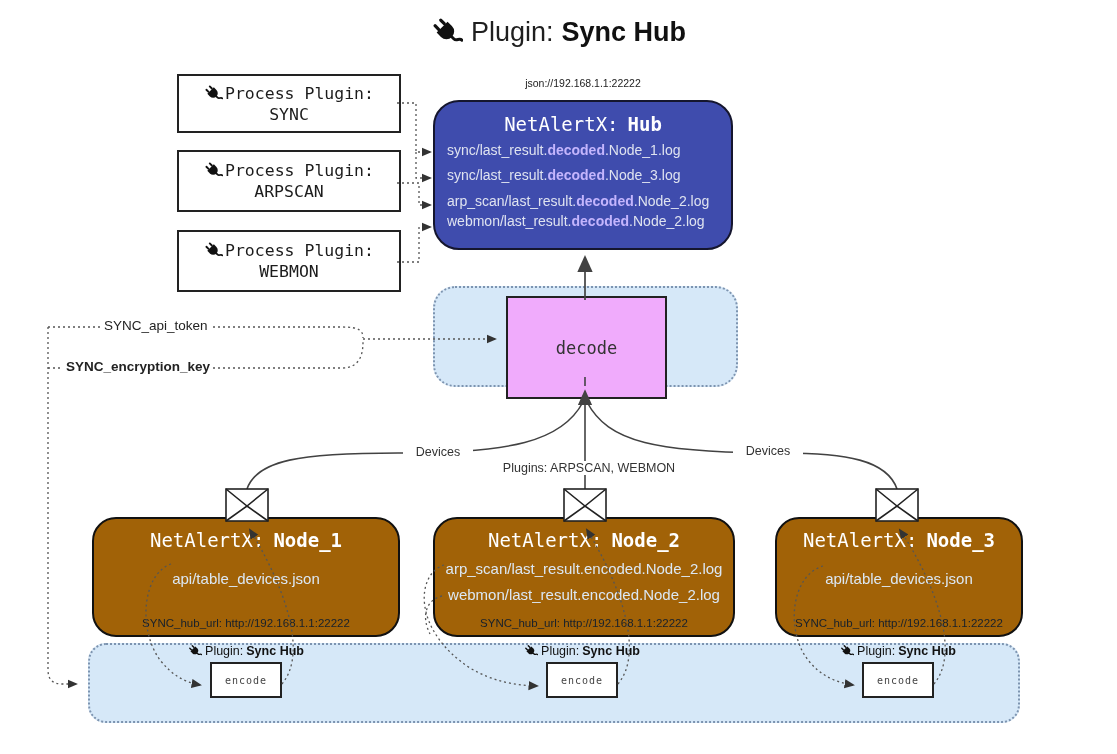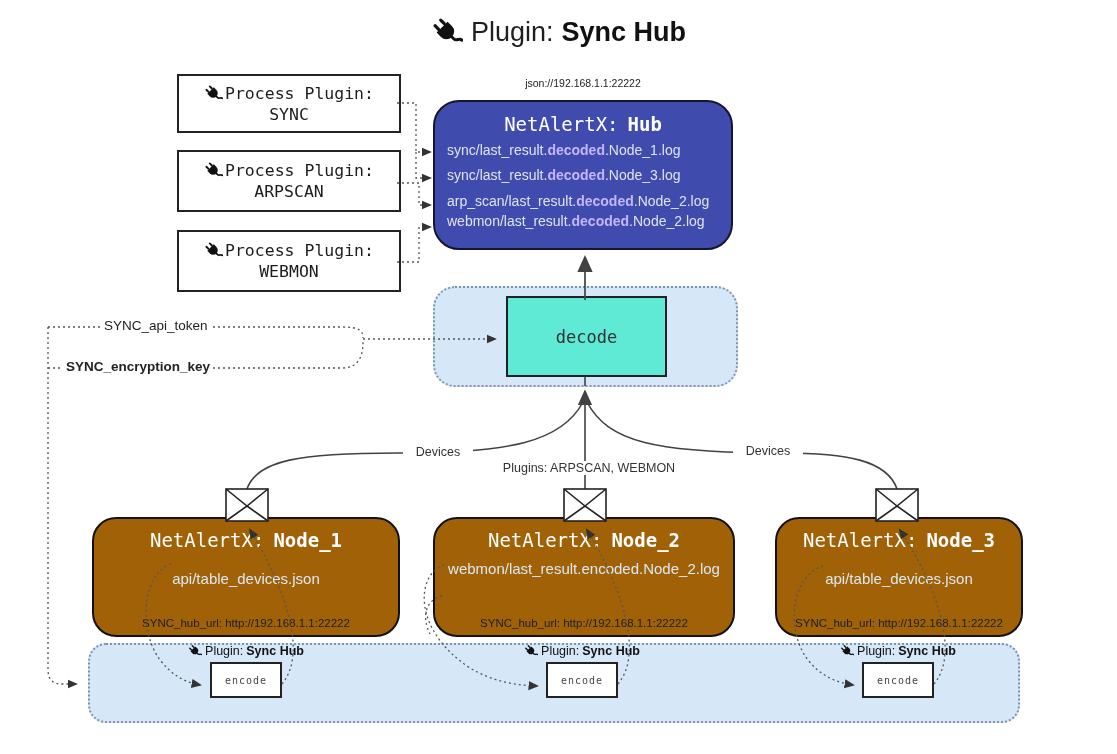--- a/index.html
+++ b/index.html
@@ -35,21 +35,21 @@
   .hub-log{padding-left:12px;font-size:14px;color:#dfe3f0;white-space:nowrap;}
   .hub-log b{color:#c4b5fd;}
   #hlog-0{margin-top:7px;}
   #hlog-1{margin-top:9px;}
   #hlog-2{margin-top:10px;}
   #hlog-3{margin-top:4px;}
 
   
   #decode-panel{left:433px;top:286px;width:305px;height:101px;background:#d6e8f8;
         border:2px dotted #7d94b0;border-radius:22px;box-sizing:border-box;}
-  #decode-box{left:506px;top:296px;width:161px;height:81px;background:#5eead4;border:2px solid #222;
+  #decode-box{left:506px;top:296px;width:161px;height:103px;background:#f0abfc;border:2px solid #222;
         box-sizing:border-box;display:flex;align-items:center;justify-content:center;
         font-size:17px;color:#333;z-index:4;}
 
   
   .cfg-label{font-size:13.5px;color:#222;background:#fff;padding:0 3px;z-index:11;}
   #cfg-token{left:101px;top:318px;}
   #cfg-key{left:63px;top:359px;font-weight:bold;}
 
   
   .edge-label{font-size:12.5px;color:#333;background:#fff;padding:0 4px;z-index:11;text-align:center;}
@@ -163,20 +163,21 @@
   <div class="node-title mono">
     <span>NetAlertX:</span><span class="bold">Node_1</span>
   </div>
   <div class="node-line">api/table_devices.json</div>
   <div class="node-footer">SYNC_hub_url: http://192.168.1.1:22222</div>
 </div>
 <div id="node-1" class="node abs two-line">
   <div class="node-title mono">
     <span>NetAlertX:</span><span class="bold">Node_2</span>
   </div>
+  <div class="node-line">arp_scan/last_result.encoded.Node_2.log</div>
   <div class="node-line">webmon/last_result.encoded.Node_2.log</div>
   <div class="node-footer">SYNC_hub_url: http://192.168.1.1:22222</div>
 </div>
 <div id="node-2" class="node abs one-line">
   <div class="node-title mono">
     <span>NetAlertX:</span><span class="bold">Node_3</span>
   </div>
   <div class="node-line">api/table_devices.json</div>
   <div class="node-footer">SYNC_hub_url: http://192.168.1.1:22222</div>
 </div>

